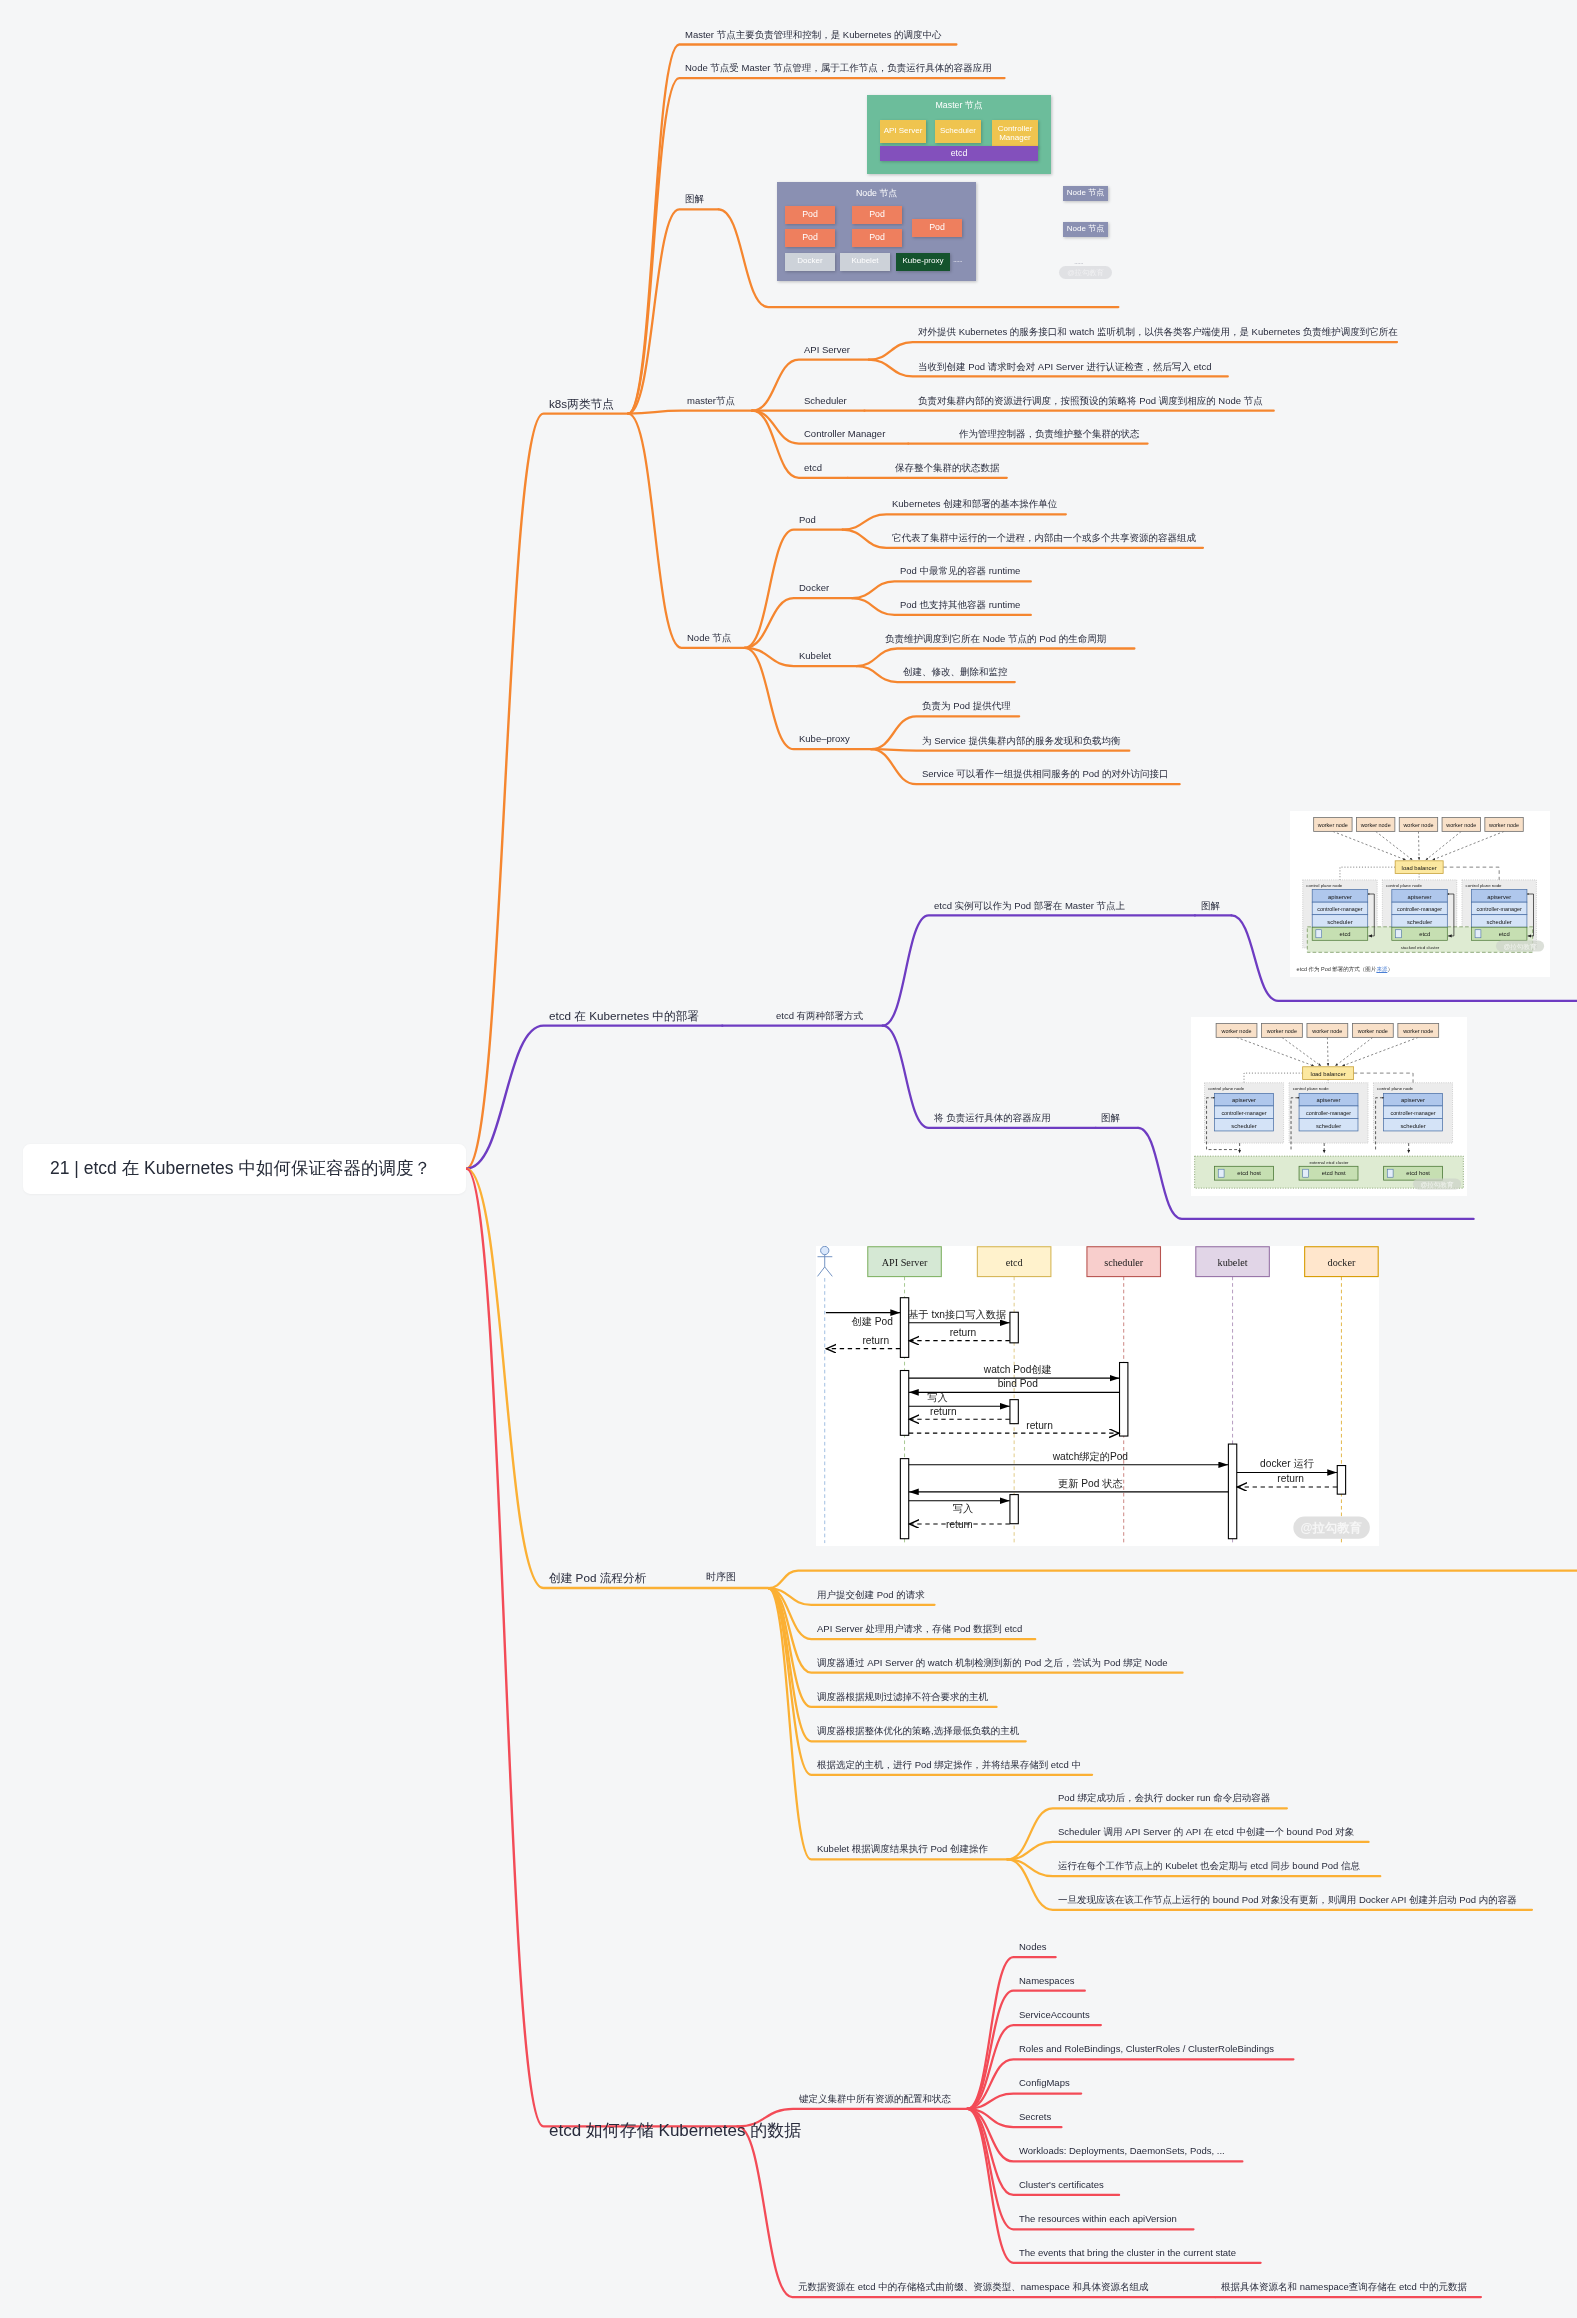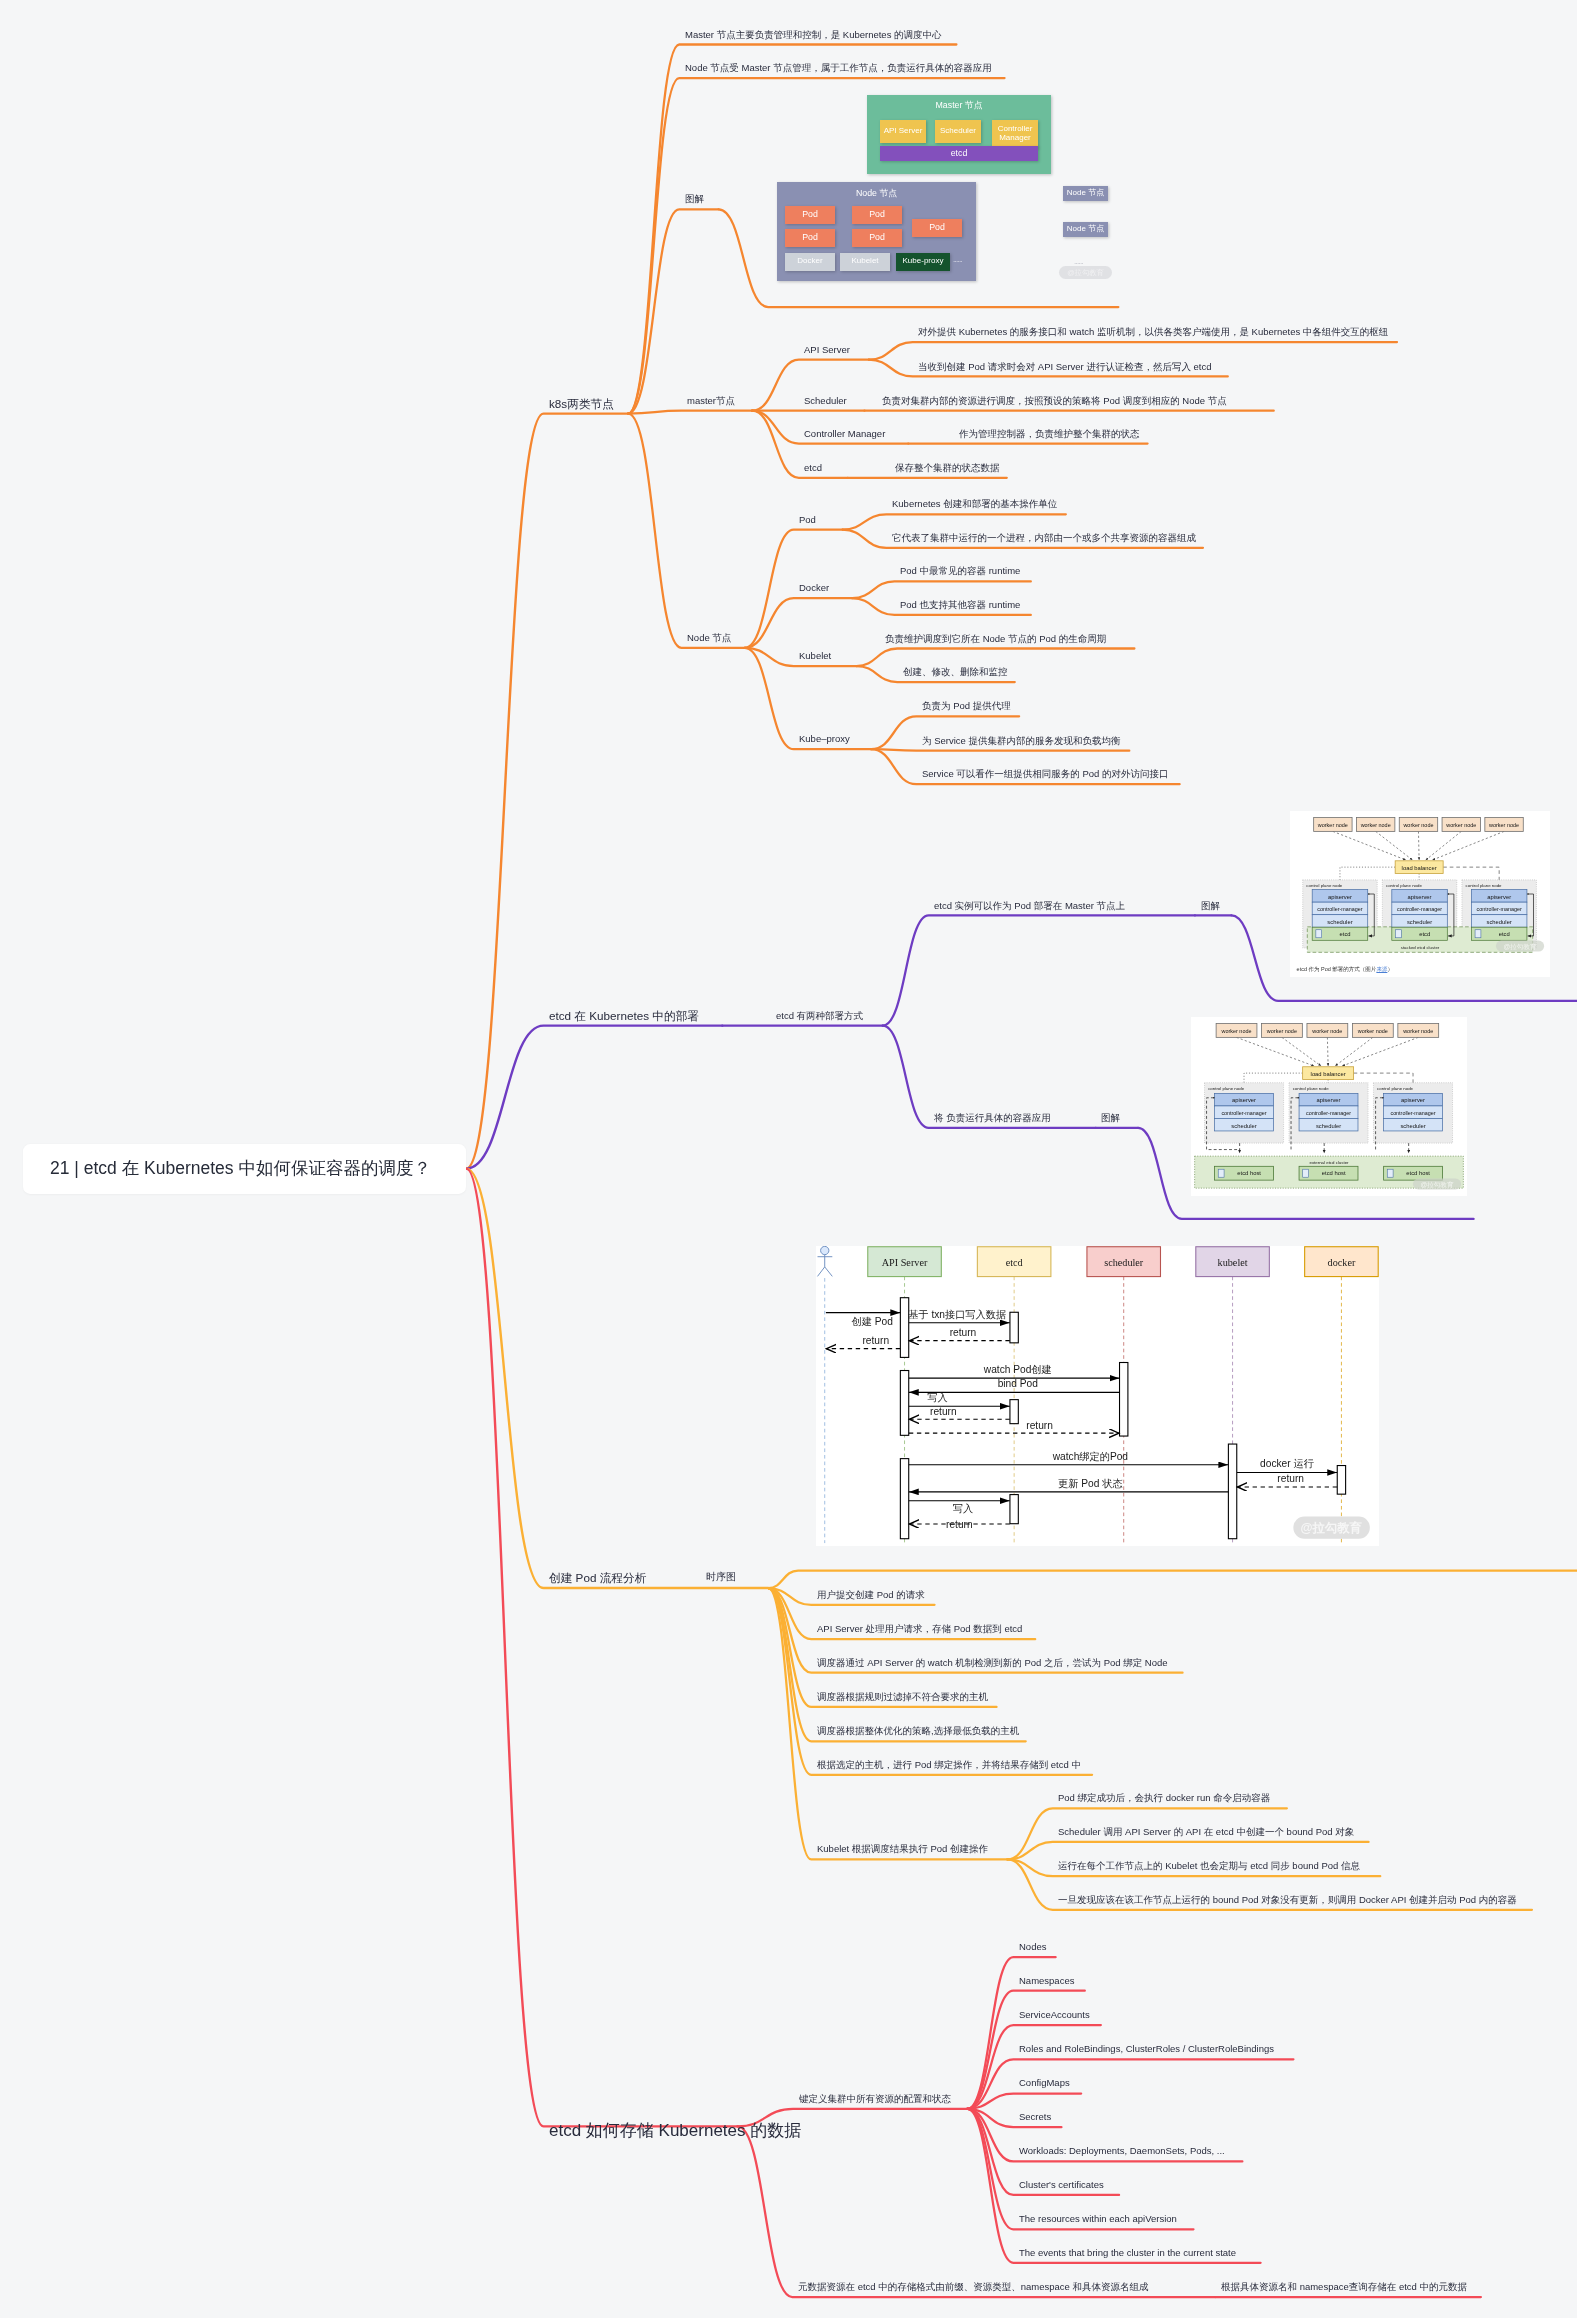--- a/index.html
+++ b/index.html
@@ -83,24 +83,24 @@
       <path d="M 1666.0 3149.0 L 2030.0 3149.0" stroke="#F34B57" stroke-width="3.1" fill="none" stroke-linecap="round" stroke-linejoin="round"></path>
     </svg>
   <div class="root-node"></div>
   <div class="root-title">21 | etcd 在 Kubernetes 中如何保证容器的调度？</div>
   <div class="lbl" style="left:549px;top:410px;font-size:11.7px;">k8s两类节点</div>
     <div class="lbl" style="left:685px;top:39px;font-size:9.5px;">Master 节点主要负责管理和控制，是 Kubernetes 的调度中心</div>
     <div class="lbl" style="left:685px;top:72px;font-size:9.5px;">Node 节点受 Master 节点管理，属于工作节点，负责运行具体的容器应用</div>
     <div class="lbl" style="left:685px;top:203px;font-size:9.5px;">图解</div>
     <div class="lbl" style="left:687px;top:405px;font-size:9.5px;">master节点</div>
     <div class="lbl" style="left:804px;top:354px;font-size:9.5px;">API Server</div>
-    <div class="lbl" style="left:918px;top:336px;font-size:9.5px;">对外提供 Kubernetes 的服务接口和 watch 监听机制，以供各类客户端使用，是 Kubernetes 中各组件交互的枢纽</div>
+    <div class="lbl" style="left:918px;top:336px;font-size:9.5px;">对外提供 Kubernetes 的服务接口和 watch 监听机制，以供各类客户端使用，是 Kubernetes 负责维护调度到它所在</div>
     <div class="lbl" style="left:918px;top:371px;font-size:9.5px;">当收到创建 Pod 请求时会对 API Server 进行认证检查，然后写入 etcd</div>
     <div class="lbl" style="left:804px;top:405px;font-size:9.5px;">Scheduler</div>
-    <div class="lbl" style="left:882px;top:405px;font-size:9.5px;">负责对集群内部的资源进行调度，按照预设的策略将 Pod 调度到相应的 Node 节点</div>
+    <div class="lbl" style="left:918px;top:405px;font-size:9.5px;">负责对集群内部的资源进行调度，按照预设的策略将 Pod 调度到相应的 Node 节点</div>
     <div class="lbl" style="left:804px;top:438px;font-size:9.5px;">Controller Manager</div>
     <div class="lbl" style="left:959px;top:438px;font-size:9.5px;">作为管理控制器，负责维护整个集群的状态</div>
     <div class="lbl" style="left:804px;top:472px;font-size:9.5px;">etcd</div>
     <div class="lbl" style="left:895px;top:472px;font-size:9.5px;">保存整个集群的状态数据</div>
     <div class="lbl" style="left:687px;top:642px;font-size:9.5px;">Node 节点</div>
     <div class="lbl" style="left:799px;top:524px;font-size:9.5px;">Pod</div>
     <div class="lbl" style="left:892px;top:508px;font-size:9.5px;">Kubernetes 创建和部署的基本操作单位</div>
     <div class="lbl" style="left:892px;top:542px;font-size:9.5px;">它代表了集群中运行的一个进程，内部由一个或多个共享资源的容器组成</div>
     <div class="lbl" style="left:799px;top:592px;font-size:9.5px;">Docker</div>
     <div class="lbl" style="left:900px;top:575px;font-size:9.5px;">Pod 中最常见的容器 runtime</div>

